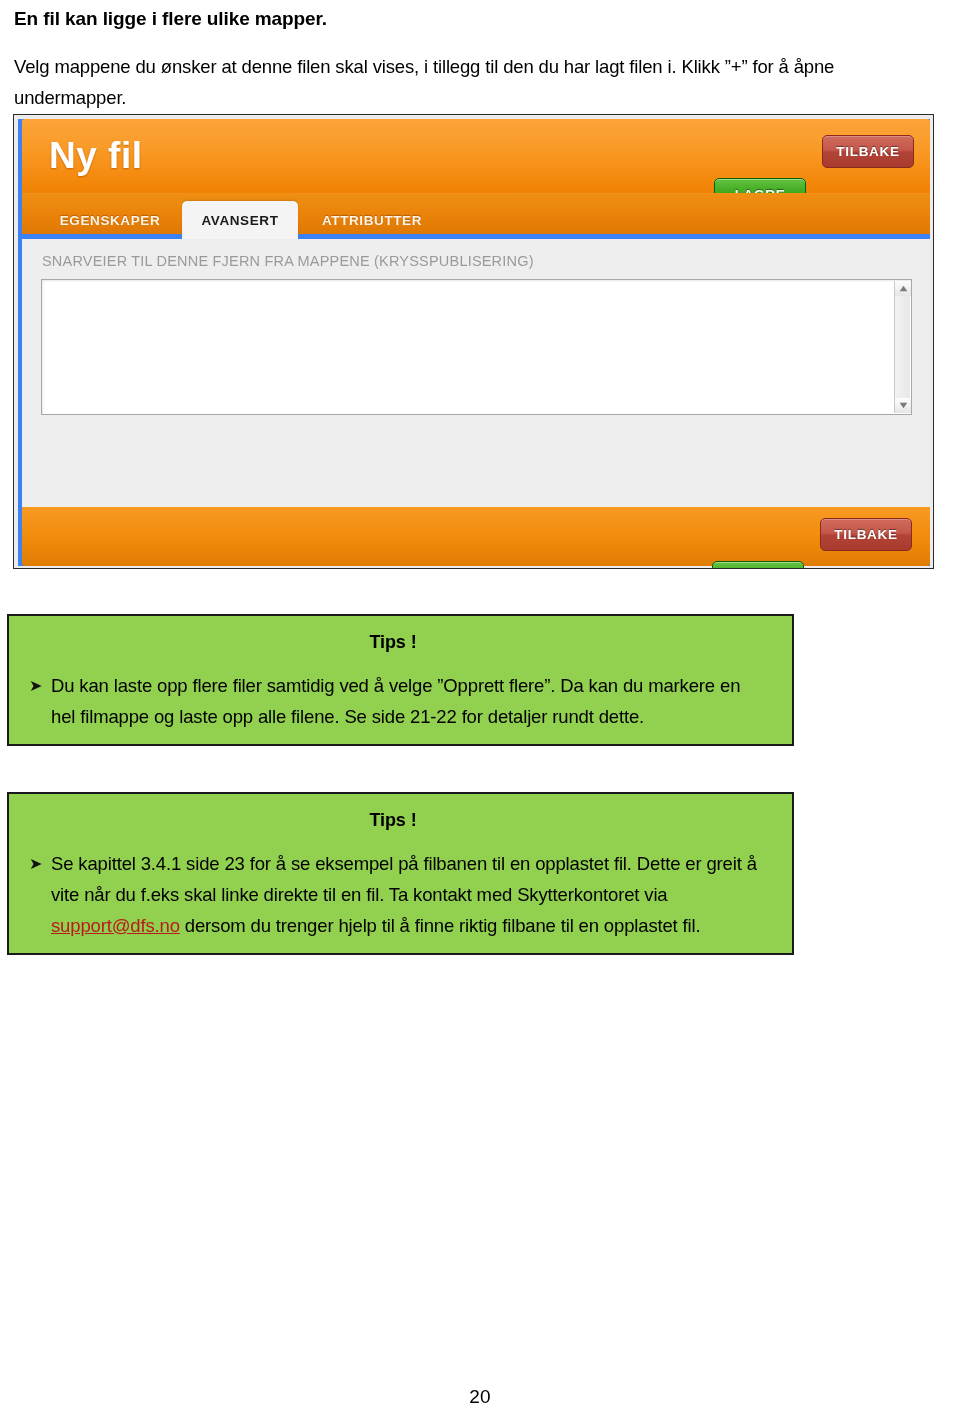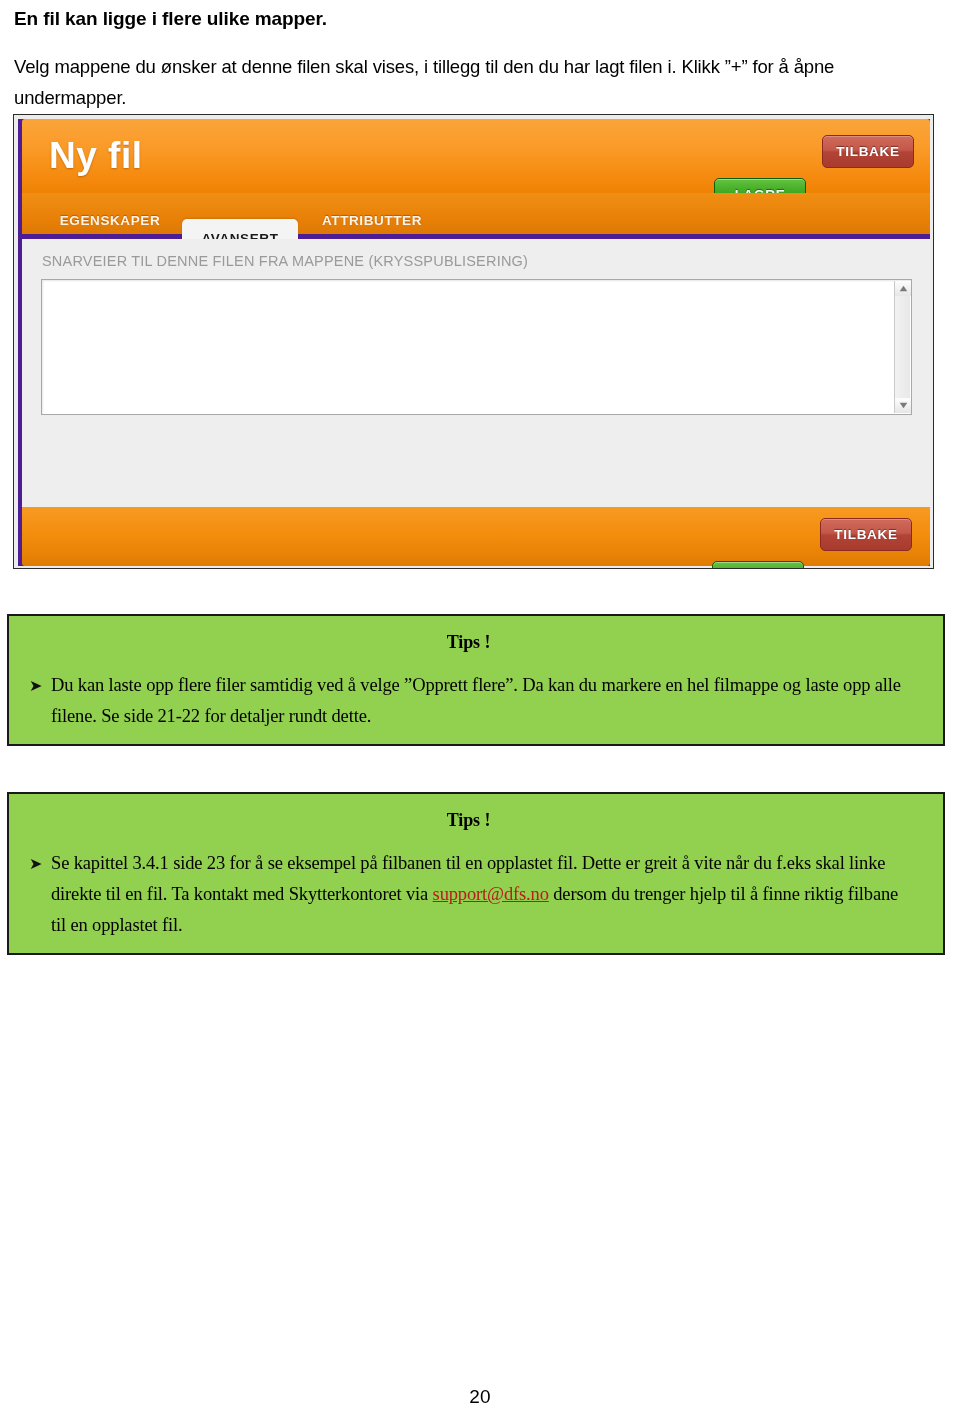--- a/index.html
+++ b/index.html
@@ -50,21 +50,21 @@
     box-sizing: border-box;
     overflow: hidden;
   }
 
   .app-frame {
     position: absolute;
     left: 4px;
     top: 4px;
     width: 912px;
     height: 447px;
-    background: #4c1d95;
+    background: #3b82f6;
   }
 
   
   .app-header {
     position: absolute;
     left: 4px;
     top: 0px;
     width: 908px;
     height: 74px;
     background: linear-gradient(to bottom,#fba43a 0%, #fa9b28 38%, #f68d12 72%, #ef8204 100%);
@@ -142,21 +142,20 @@
     box-sizing: border-box;
     cursor: pointer;
   }
   .tab.active {
     background: #f4f4f4;
     color: #1a1a1a;
     text-shadow: none;
     border-top-left-radius: 5px;
     border-top-right-radius: 5px;
     box-shadow: 0 -1px 2px rgba(0,0,0,.12);
-    margin-top: 18px;
   }
   .tab-1 { left: 22px;  width: 132px; }
   .tab-2 { left: 160px; width: 116px; }
   .tab-3 { left: 280px; width: 140px; }
 
   
   .app-body {
     position: absolute;
     left: 4px;
     top: 120px;
@@ -252,26 +251,25 @@
     right: 18px;
     top: 11px;
     display: flex;
     gap: 16px;
   }
 
   
   .tips-box {
     position: absolute;
     left: 7px;
-    width: 938px;
+    width: 787px;
     background: #92d050;
     border: 2px solid #1a1a1a;
     box-sizing: border-box;
     padding: 10px 35px 16px 20px;
-    font-family: Liberation Serif, serif;
   }
   #tips-box-1 { top: 614px; height: 132px; }
   #tips-box-2 { top: 792px; height: 163px; }
 
   .tips-title {
     text-align: center;
     font-size: 18px;
     font-weight: bold;
     line-height: 32px;
     margin: 0 0 12px 0;
@@ -330,21 +328,21 @@
       </div>
     </div>
 
     <div class="tab-strip">
       <div class="tab tab-1">EGENSKAPER</div>
       <div class="tab tab-2 active">AVANSERT</div>
       <div class="tab tab-3">ATTRIBUTTER</div>
     </div>
 
     <div class="app-body">
-      <div class="field-label">SNARVEIER TIL DENNE FILEN FRA MAPPENE (KRYSSPUBLISERING)</div>
+      <div class="field-label">SNARVEIER TIL DENNE FJERN FRA MAPPENE (KRYSSPUBLISERING)</div>
 
       <div class="listbox">
         <div class="scrollbar">
           <div class="sb-arrow up">
             <svg width="9" height="7" viewBox="0 0 9 7">
                 <path d="M4.5 0.8 L8.3 6.2 L0.7 6.2 Z" fill="#7a7a7a"></path>
               </svg>
           </div>
           <div class="sb-arrow down">
             <svg width="9" height="7" viewBox="0 0 9 7">

